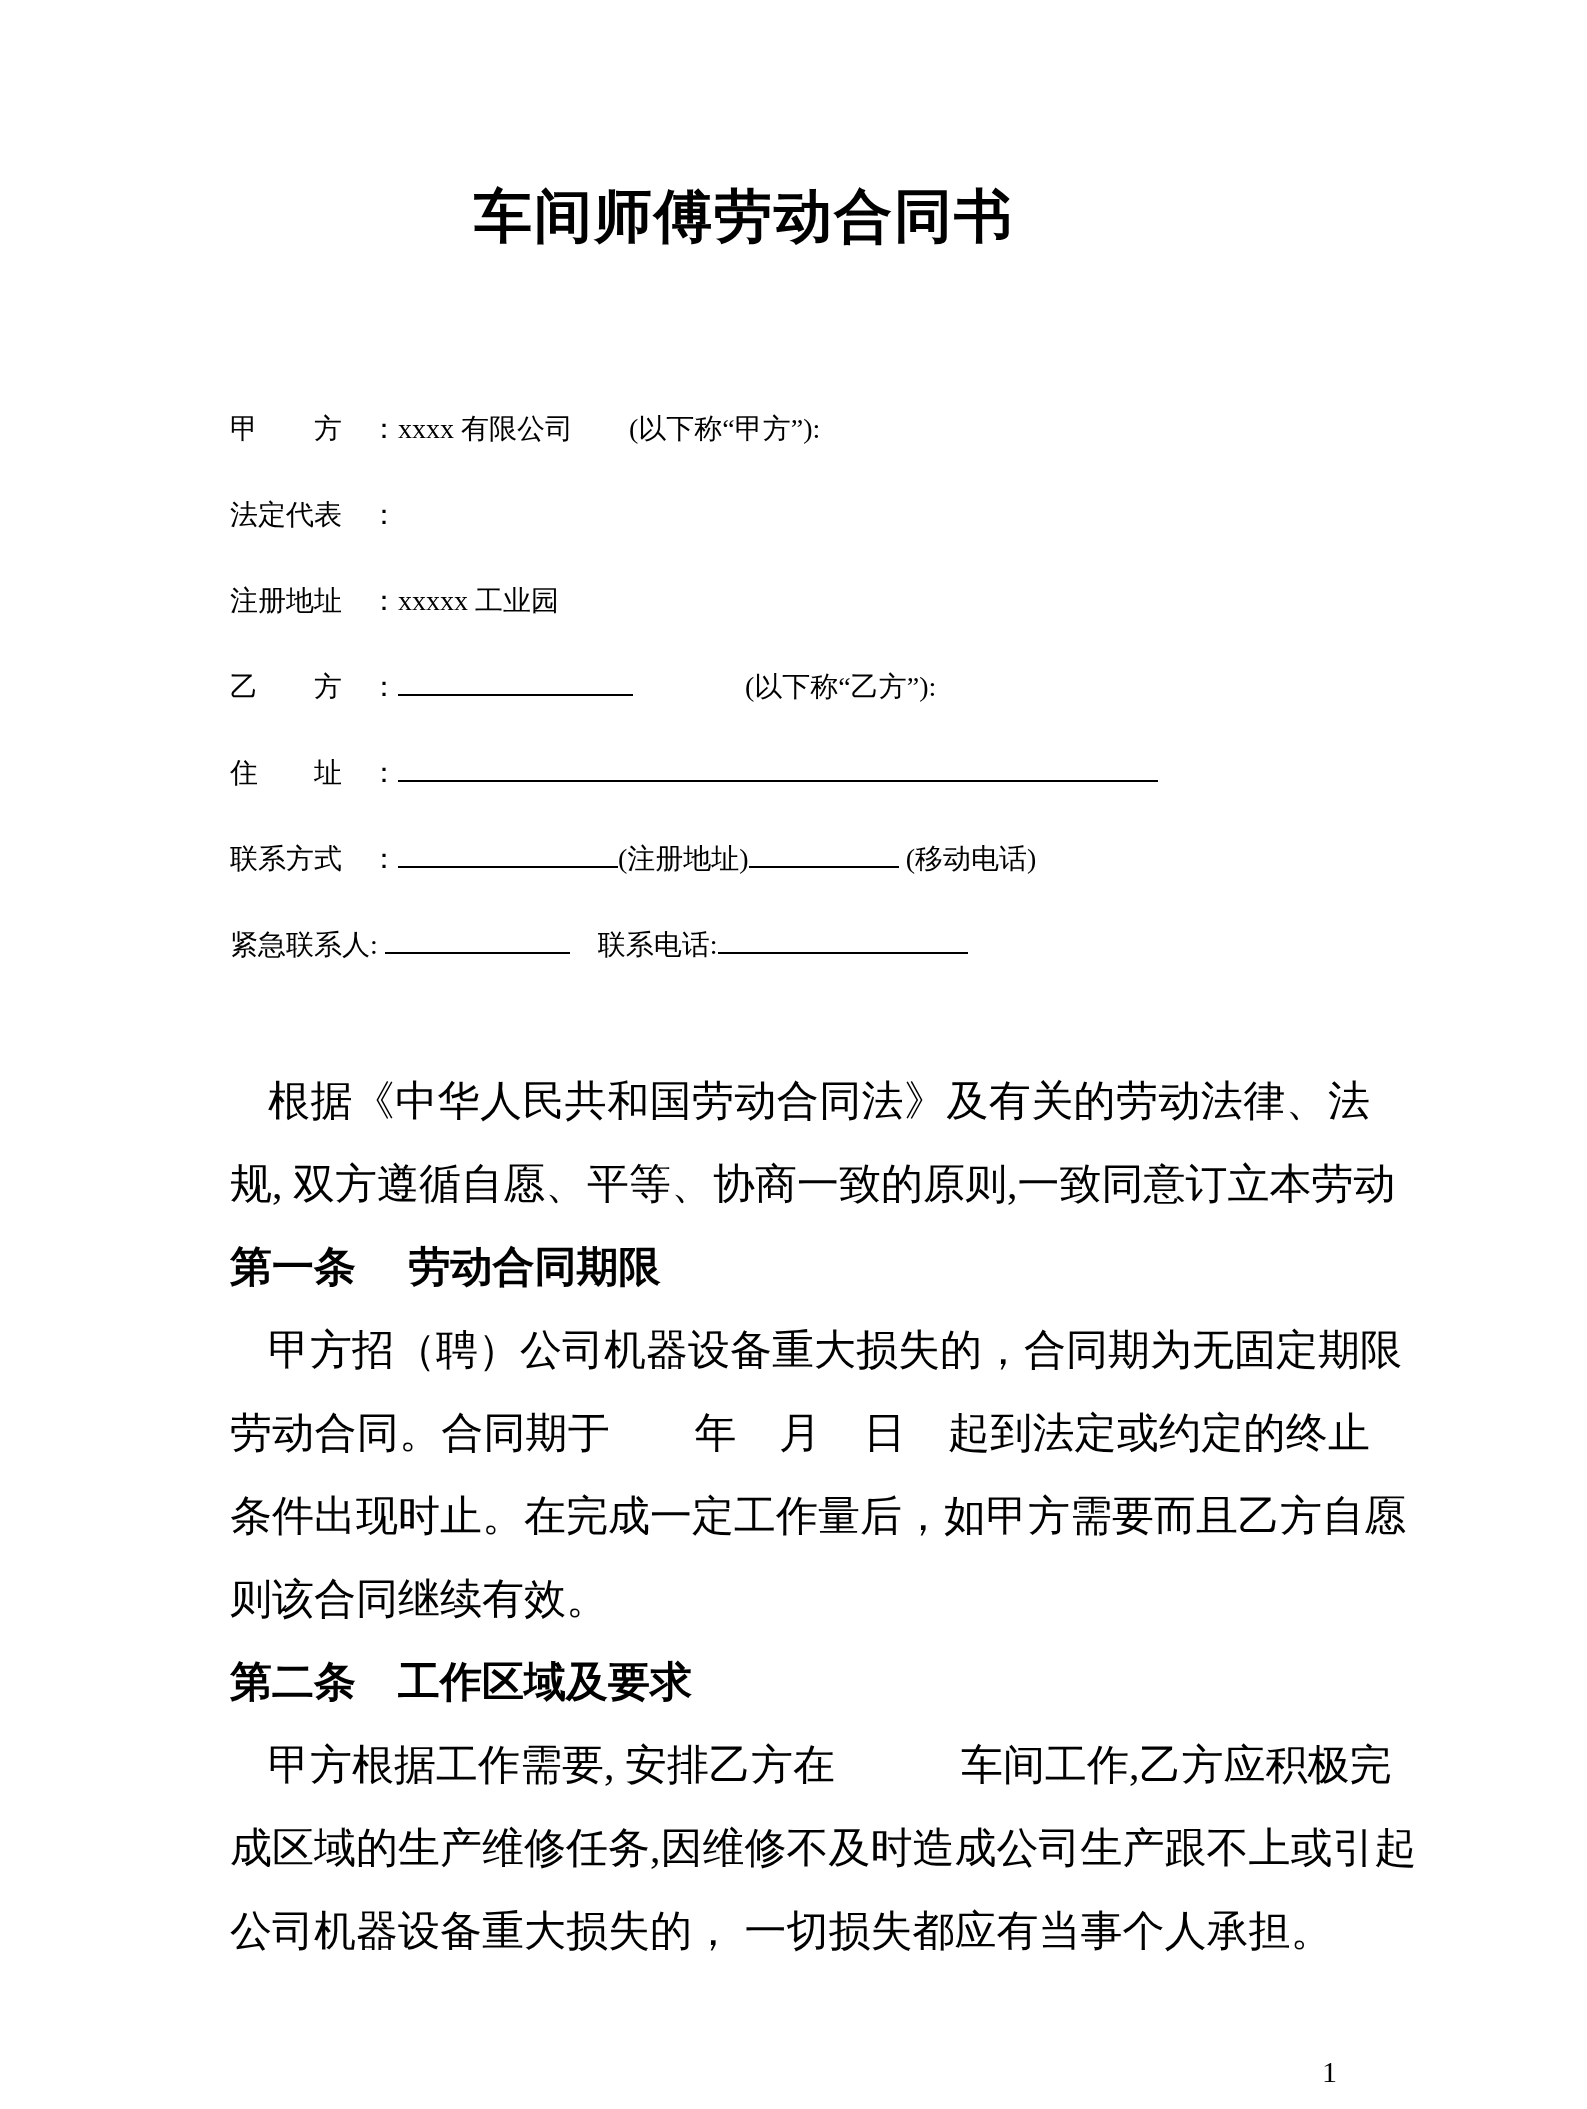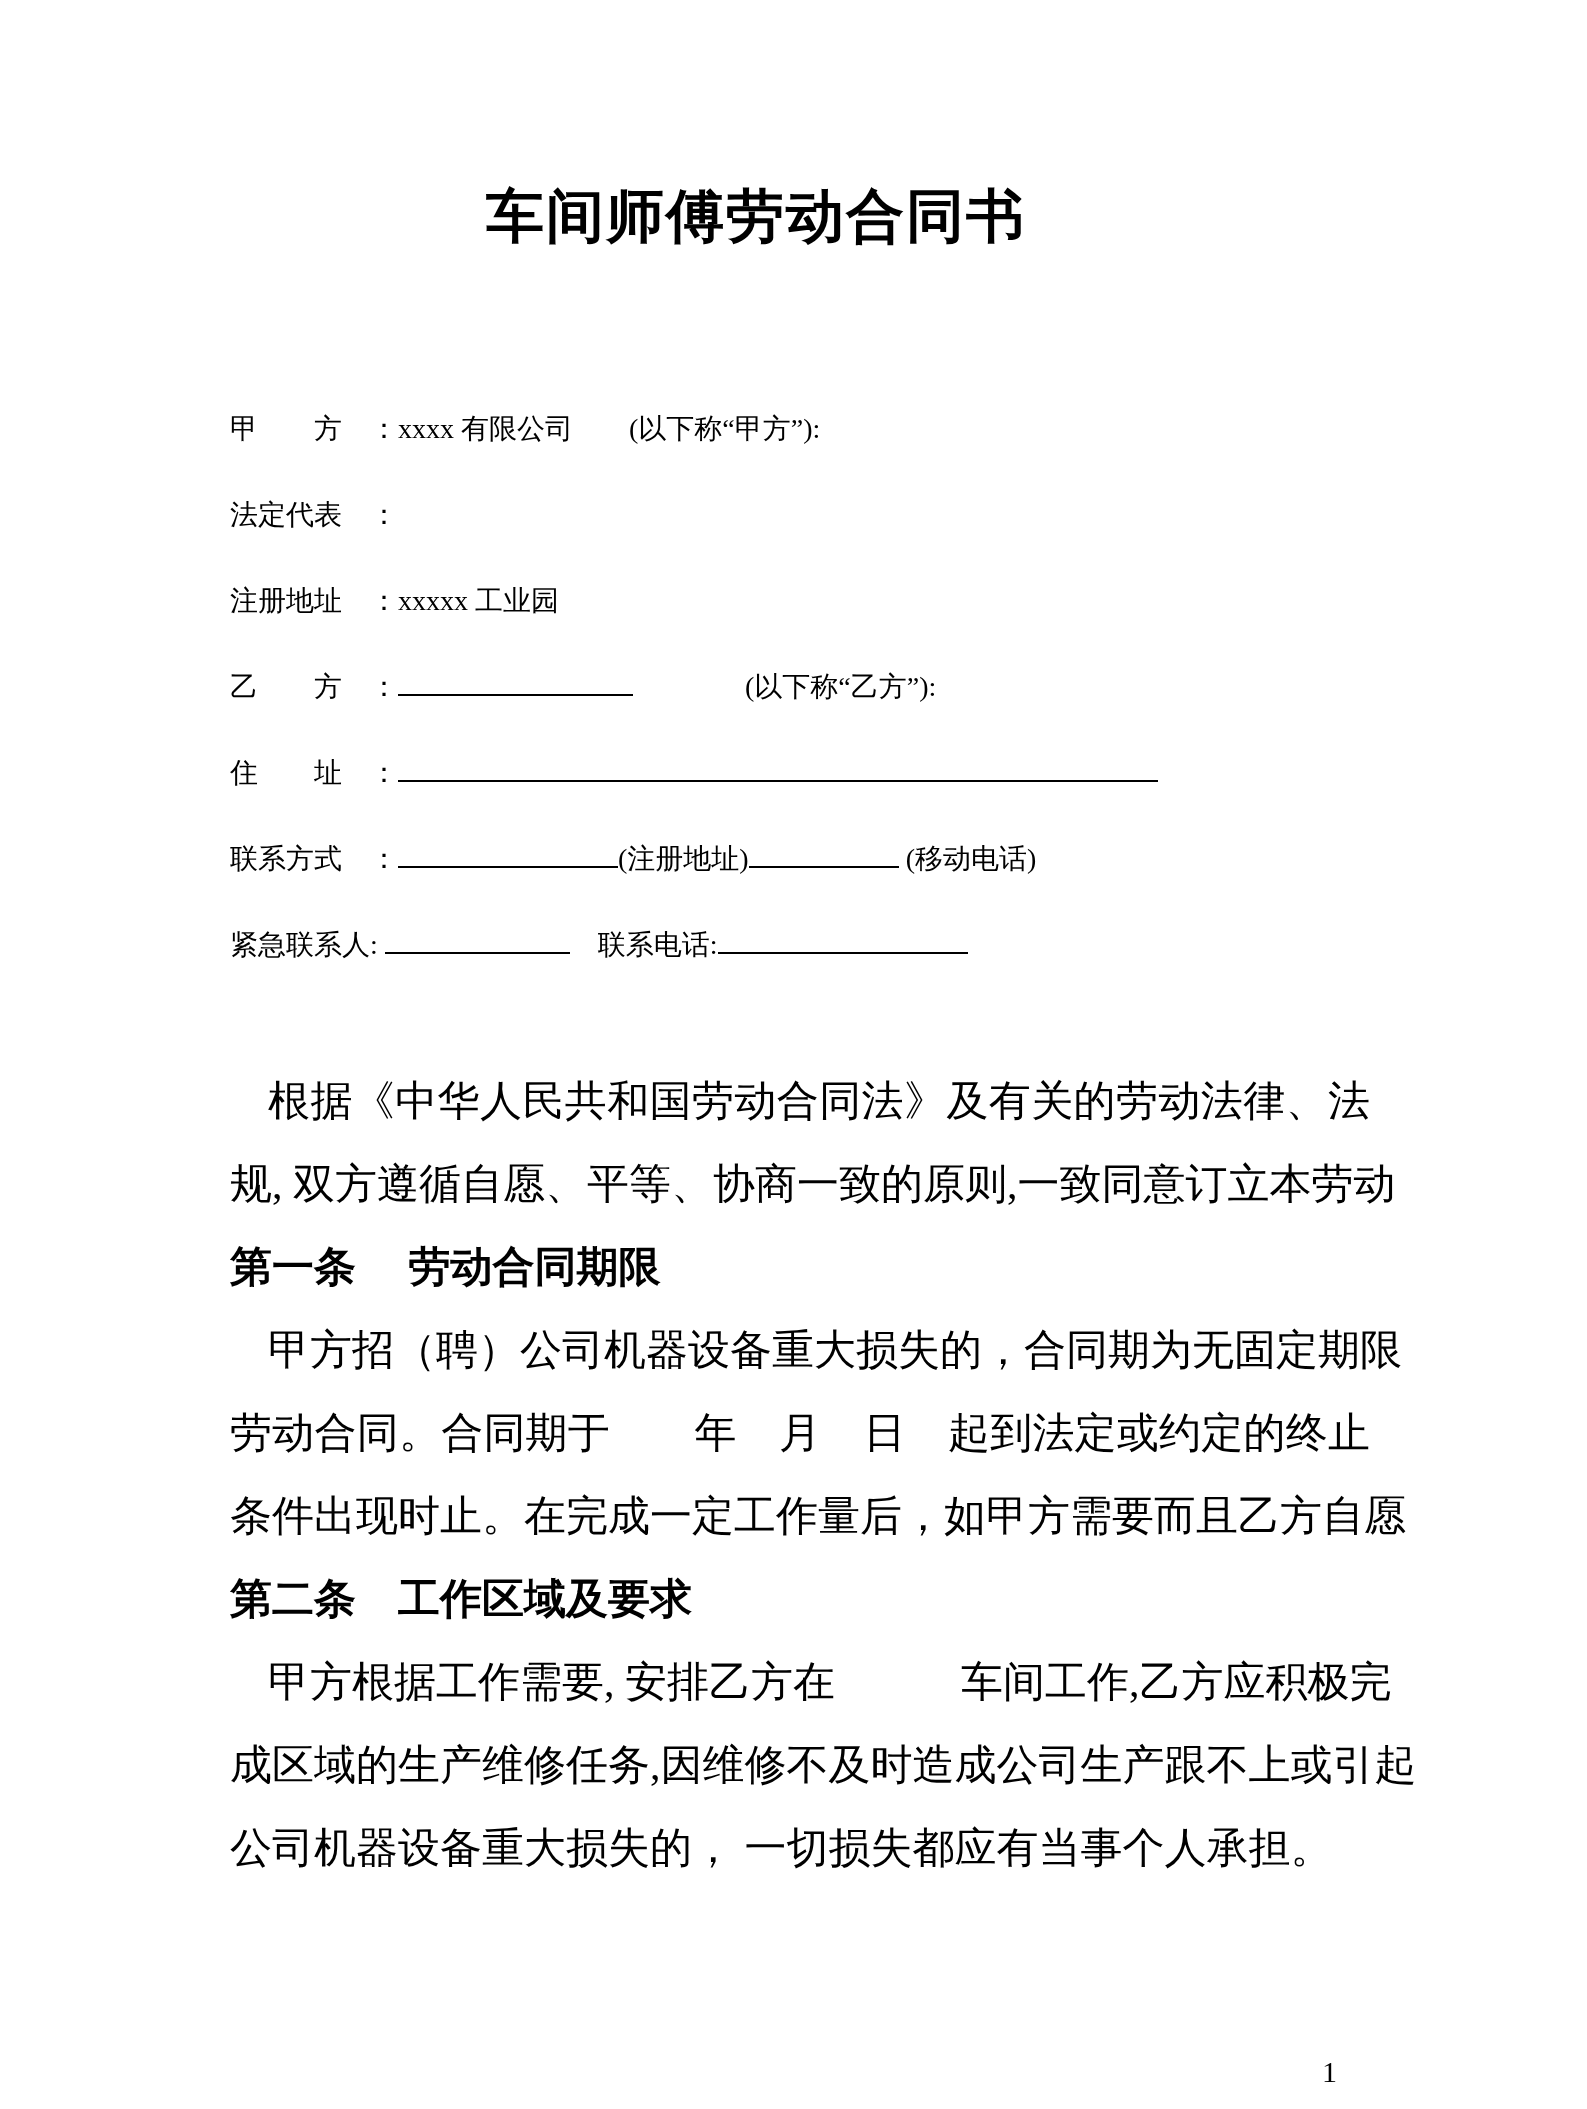--- a/index.html
+++ b/index.html
@@ -3,21 +3,21 @@
 <meta charset="utf-8">
 <style>
   html, body { margin: 0; padding: 0; }
   body {
     width: 1587px; height: 2109px;
     background: #ffffff; color: #000000;
     position: relative; overflow: hidden;
     font-family: "Liberation Serif", "DejaVu Serif", serif;
   }
   .title {
-    position: absolute; top: 178px; left: 16px; width: 1480px;
+    position: absolute; top: 178px; left: 4px; width: 1480px;
     margin: 0; text-align: center;
     font-size: 58px; font-weight: bold; letter-spacing: 2px;
     white-space: nowrap;
   }
   .party {
     position: absolute; left: 230px; top: 386px; width: 1145px;
     font-size: 28px;
   }
   .party-line { height: 86px; line-height: 86px; white-space: nowrap; }
   .blank {
@@ -52,19 +52,20 @@
     <div class="party-line"><span class="seg">紧急联系人: </span><span class="blank" style="width: 185px;"></span><span class="seg">　联系电话:</span><span class="blank" style="width: 250px;"></span></div>
   </div>
 
 <div class="bodytext" id="bodytext">
     <div class="line indent fill">根据《中华人民共和国劳动合同法》及有关的劳动法律、法</div>
     <div class="line fill">规, 双方遵循自愿、平等、协商一致的原则,一致同意订立本劳动</div>
     <div class="line bold">第一条　 劳动合同期限</div>
     <div class="line indent fill">甲方招（聘）公司机器设备重大损失的，合同期为无固定期限</div>
     <div class="line fill">劳动合同。合同期于　　年　月　日　起到法定或约定的终止</div>
     <div class="line fill">条件出现时止。在完成一定工作量后，如甲方需要而且乙方自愿</div>
+    <div class="line">则该合同继续有效。</div>
     <div class="line bold">第二条　工作区域及要求</div>
     <div class="line indent fill">甲方根据工作需要, 安排乙方在　　　车间工作,乙方应积极完</div>
     <div class="line fill">成区域的生产维修任务,因维修不及时造成公司生产跟不上或引起</div>
     <div class="line">公司机器设备重大损失的， 一切损失都应有当事个人承担。</div>
   </div>
 
 <div class="pagenum">1</div>
 
 </body></html>

